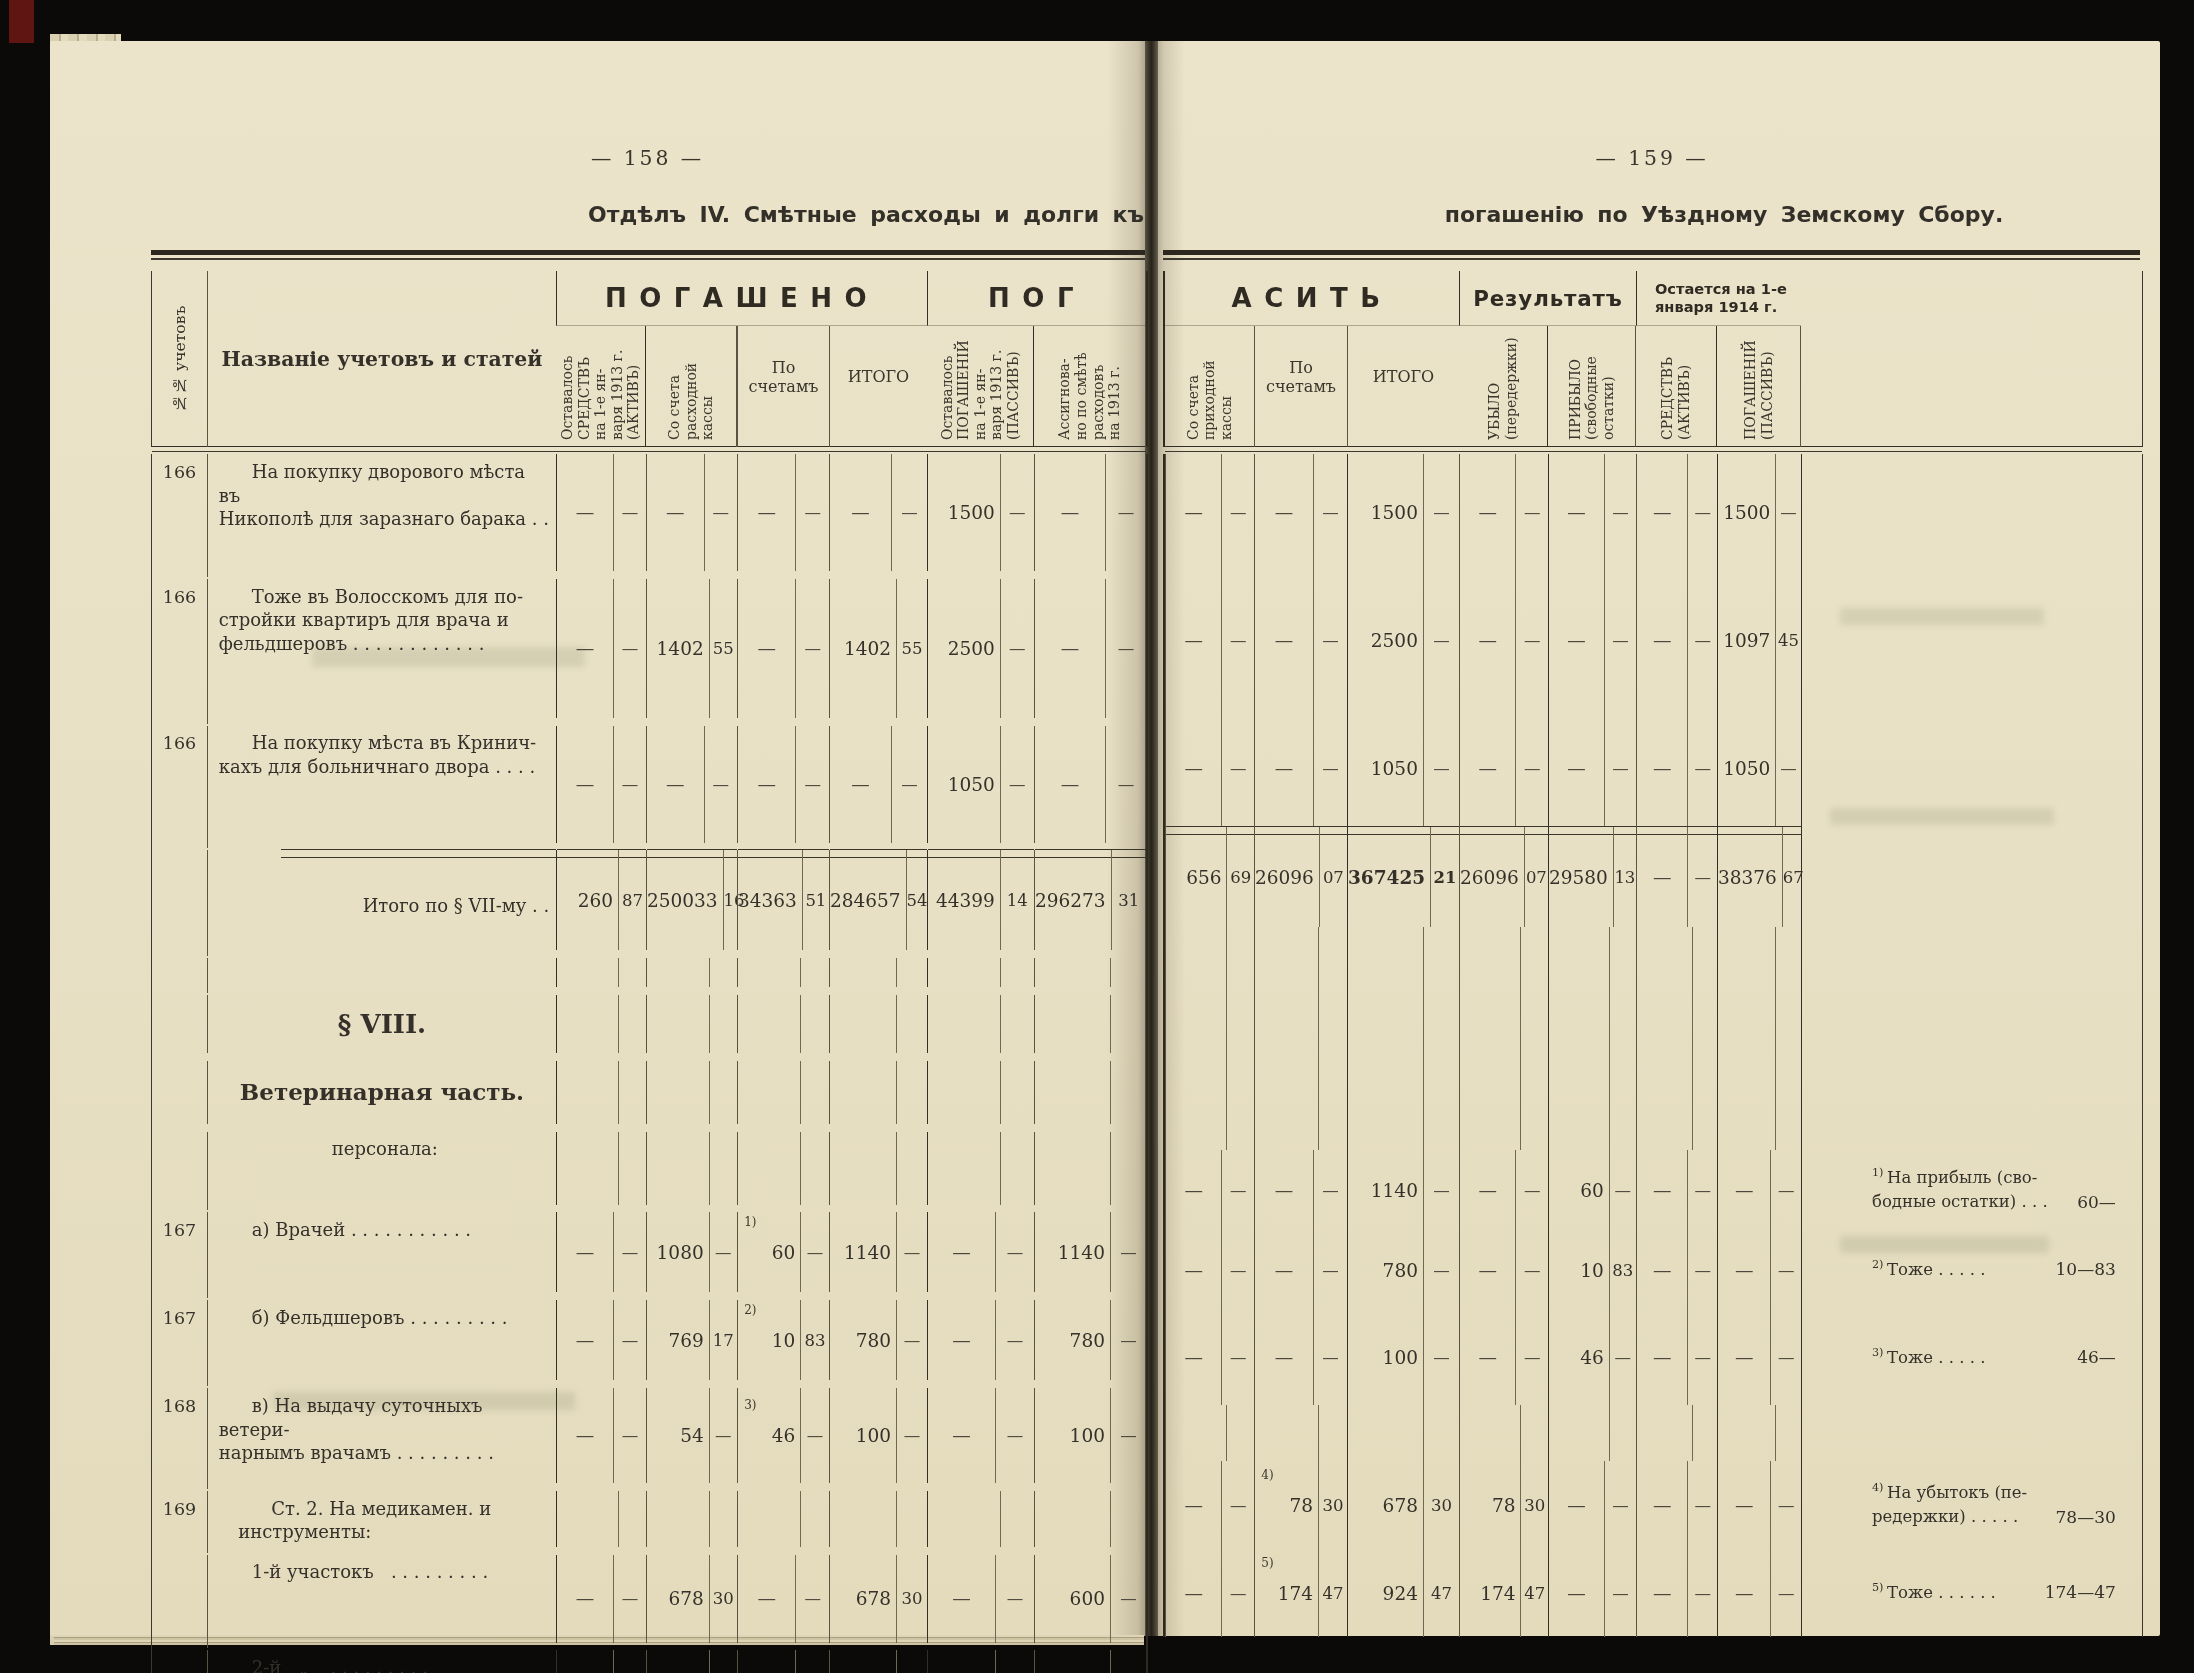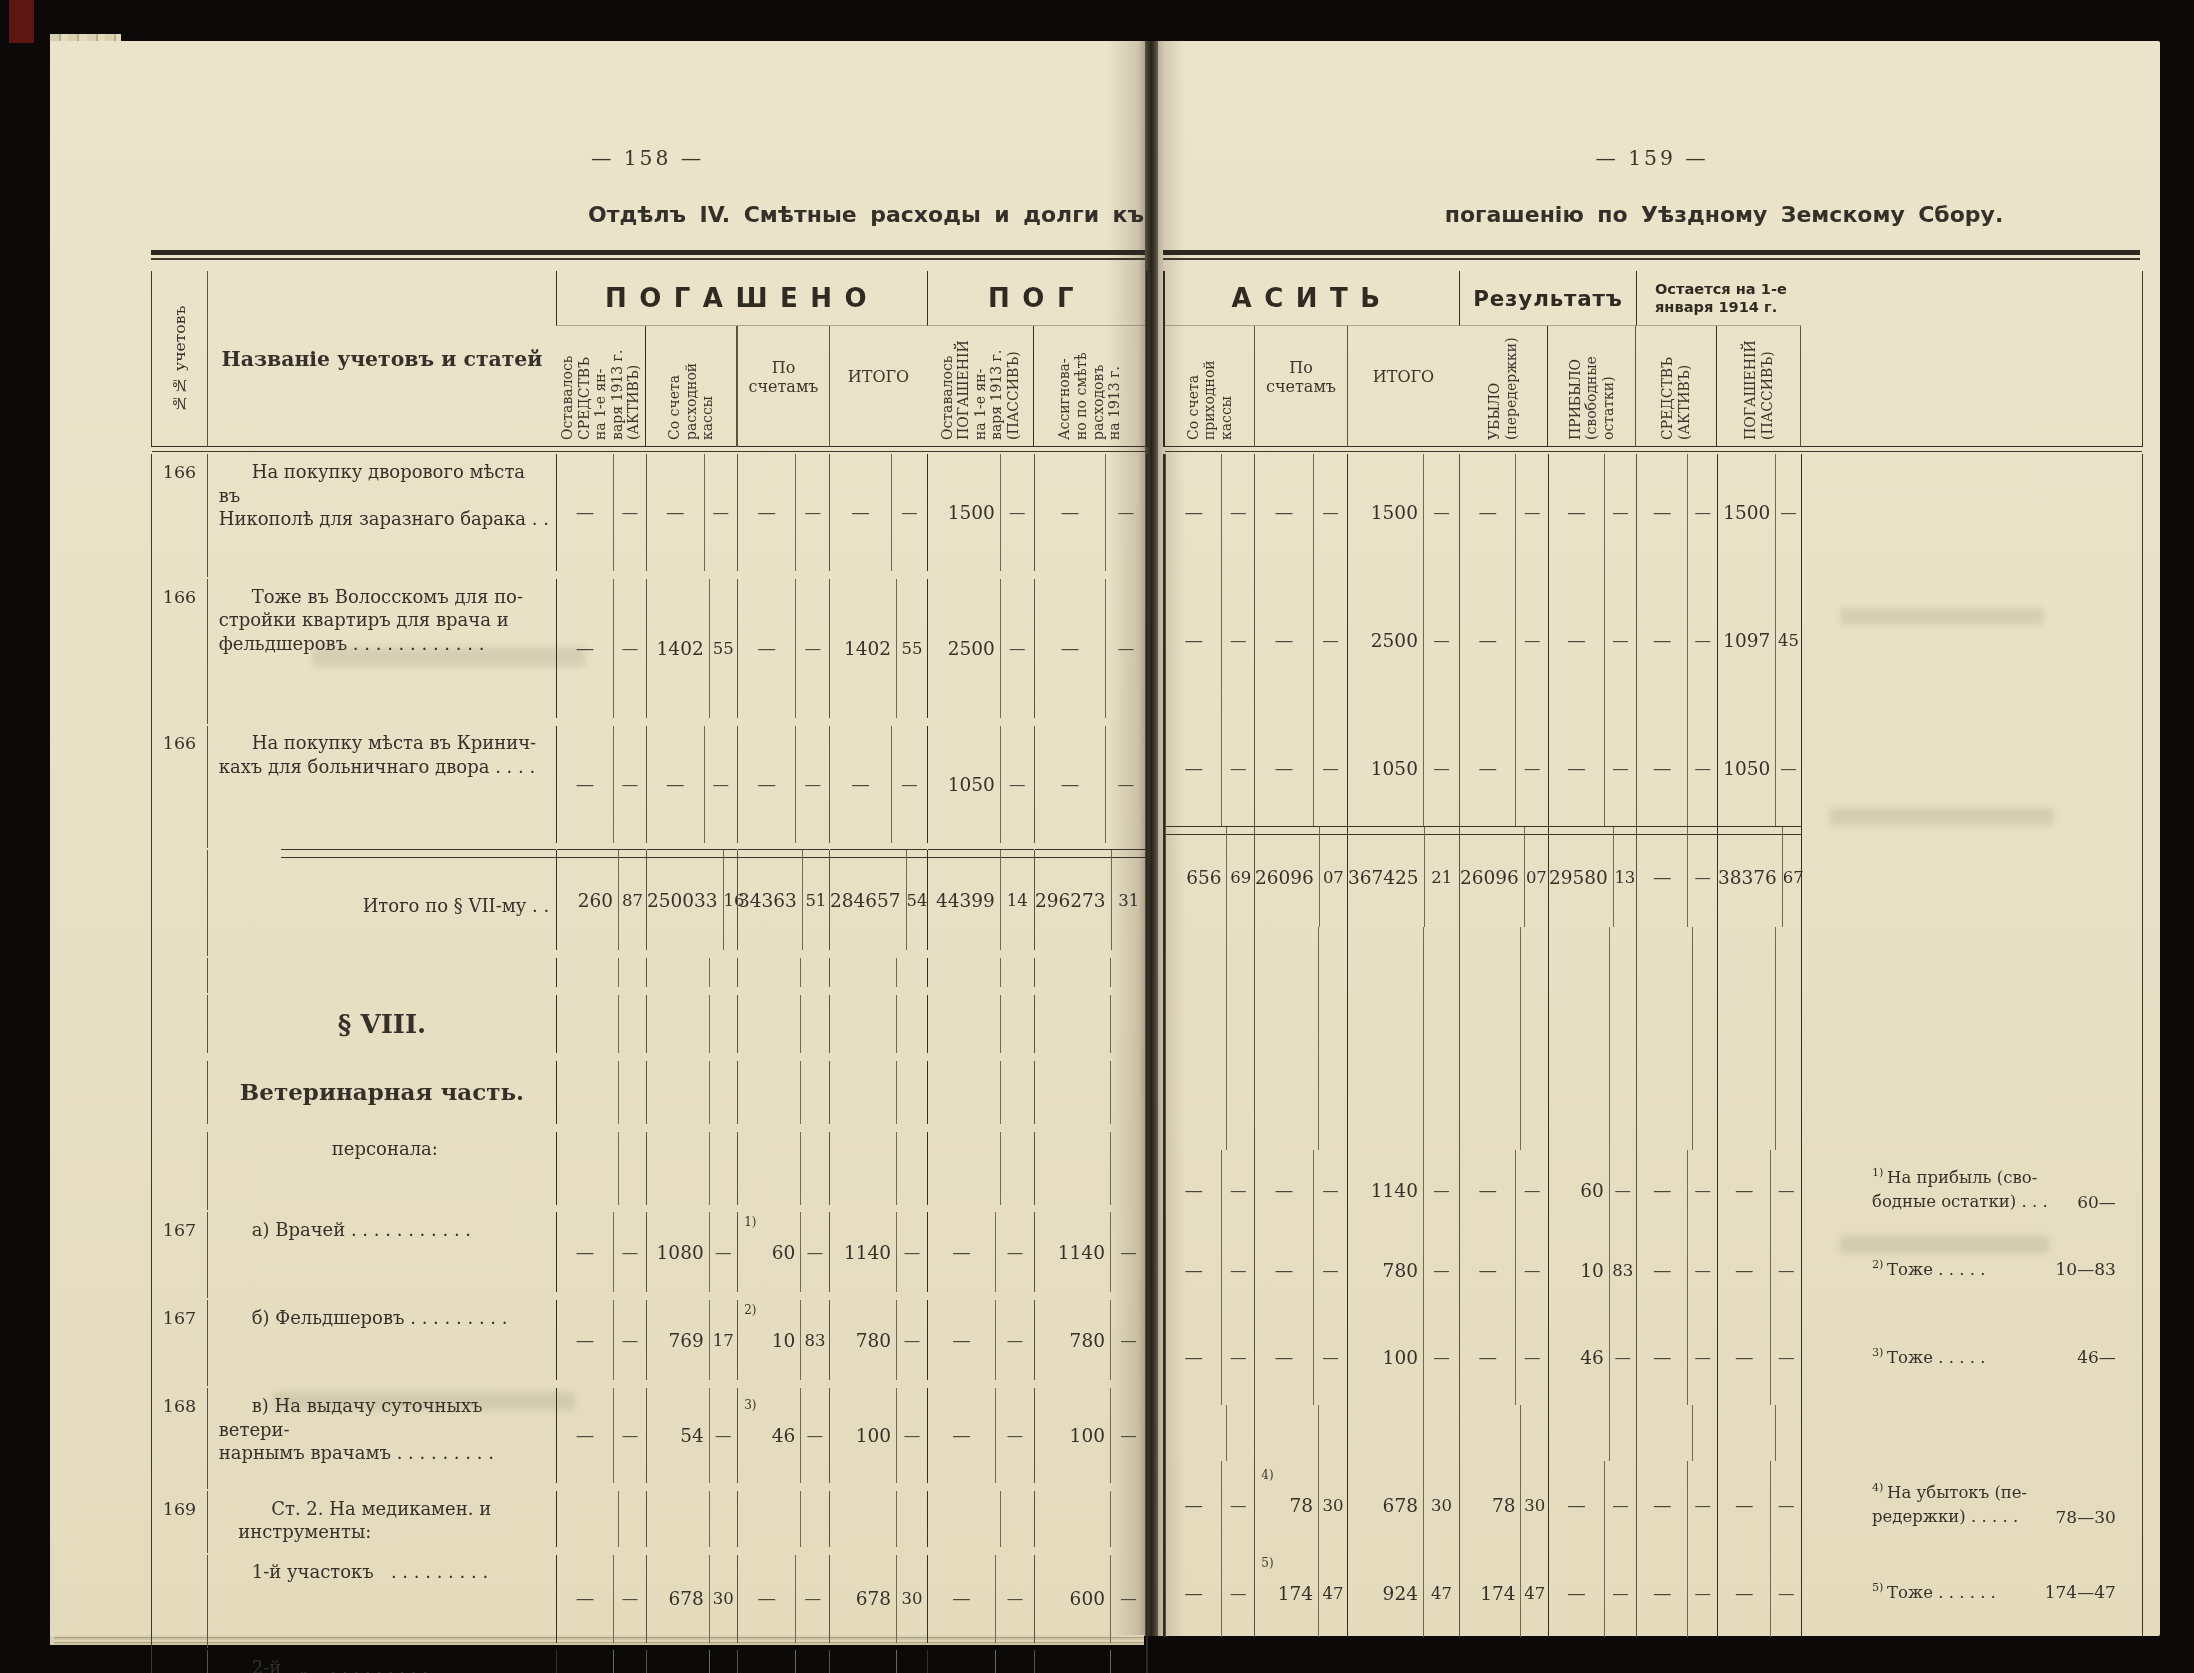--- a/index.html
+++ b/index.html
@@ -917,21 +917,21 @@
         </div>
       </div>
       <div class="cell pair bl-tn rule-top" style="height: 100px;">
         <div class="rub">
           <span>26096</span>
         </div>
         <div class="kop">
           <span>07</span>
         </div>
       </div>
-      <div class="cell pair bl-th rule-top" style="height: 100px;">
+      <div class="cell pair bl-th rule-top" style="height: 100px; font-weight: bold;">
         <div class="rub">
           <span>367425</span>
         </div>
         <div class="kop">
           <span>21</span>
         </div>
       </div>
       <div class="cell pair bl-tn rule-top" style="height: 100px;">
         <div class="rub">
           <span>26096</span>

